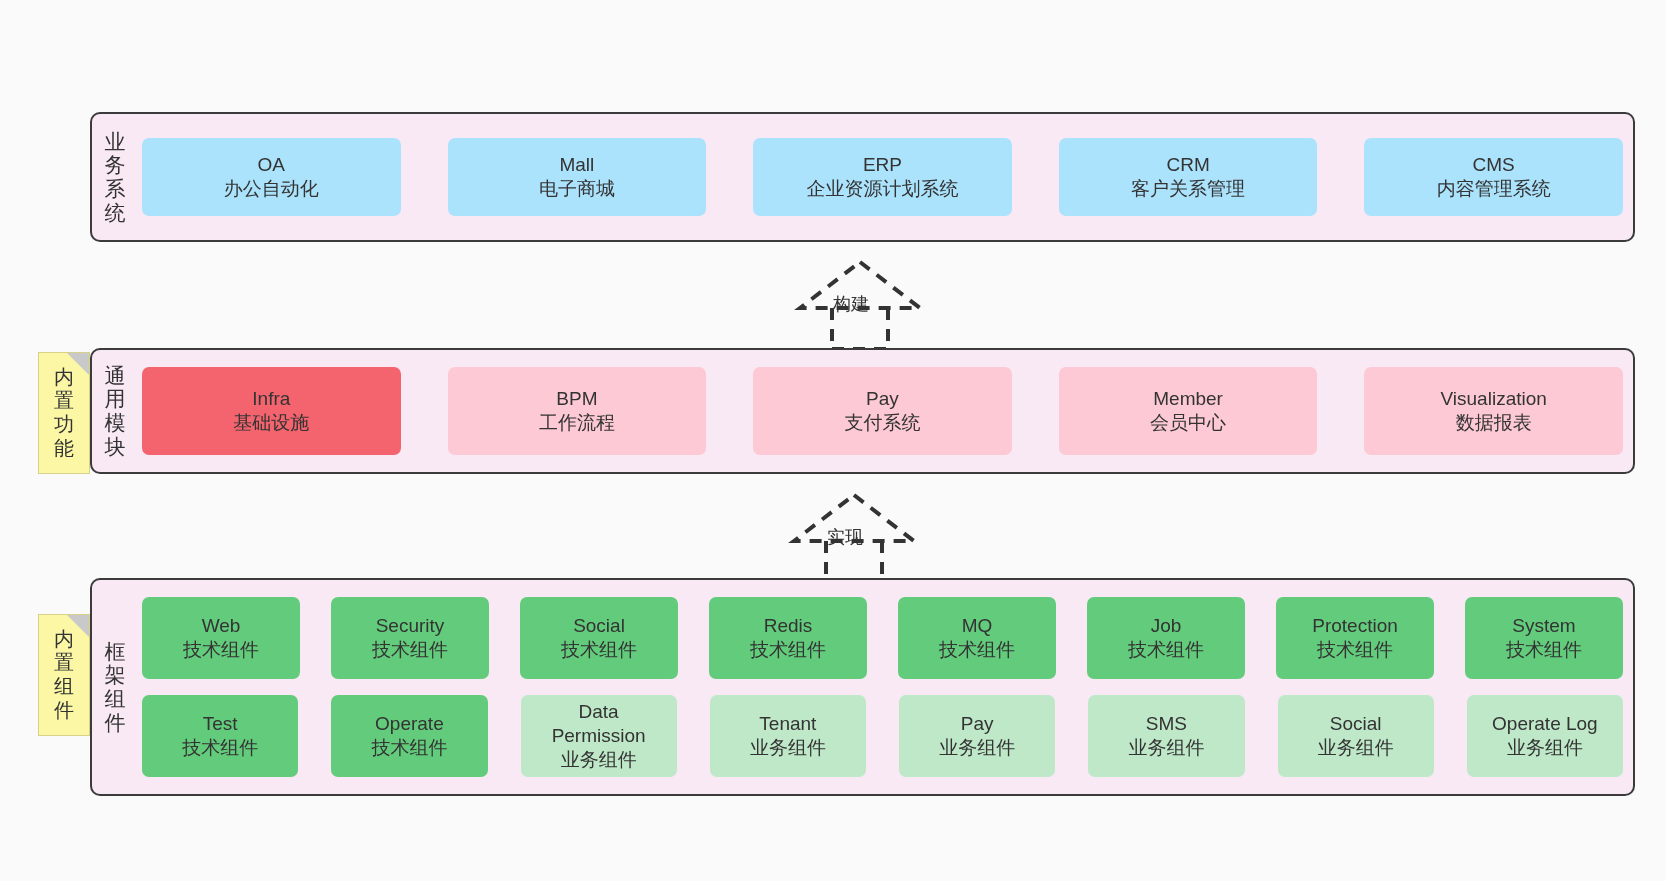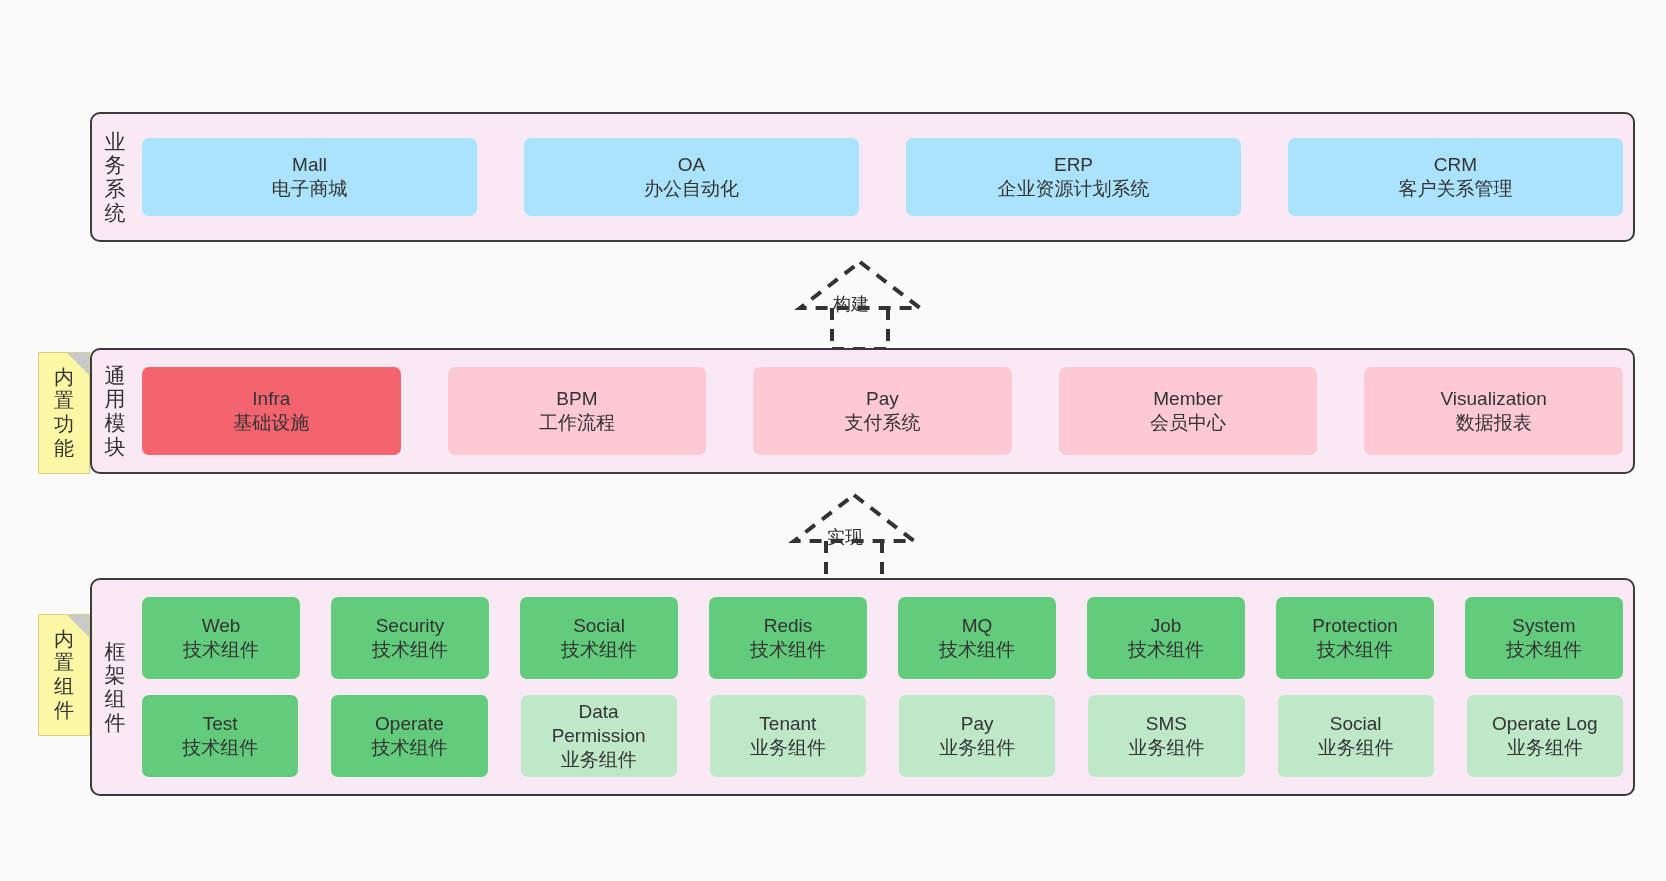--- a/index.html
+++ b/index.html
@@ -156,34 +156,38 @@
   <div class="layer" id="layer-business" style="left:90px; top:112px; width:1545px; height:130px;">
     <div class="layer-label">
       <span>业</span>
       <span>务</span>
       <span>系</span>
       <span>统</span>
     </div>
     <div class="layer-body">
       <div class="row" style="gap:47px;">
         <div class="node biz-node">
+          <span class="ln ln-en">OA</span>
+          <span class="ln ln-cn">办公自动化</span>
+        </div>
+        <div class="node biz-node">
           <span class="ln ln-en">Mall</span>
           <span class="ln ln-cn">电子商城</span>
         </div>
         <div class="node biz-node">
-          <span class="ln ln-en">OA</span>
-          <span class="ln ln-cn">办公自动化</span>
-        </div>
-        <div class="node biz-node">
           <span class="ln ln-en">ERP</span>
           <span class="ln ln-cn">企业资源计划系统</span>
         </div>
         <div class="node biz-node">
           <span class="ln ln-en">CRM</span>
           <span class="ln ln-cn">客户关系管理</span>
+        </div>
+        <div class="node biz-node">
+          <span class="ln ln-en">CMS</span>
+          <span class="ln ln-cn">内容管理系统</span>
         </div>
       </div>
     </div>
   </div>
 
   <div class="arrow-wrap" style="left:772px; top:256px; width:180px; height:95px;">
     <svg width="180" height="95" viewBox="0 0 180 95">
 
       <polygon points="88,6 148,52 28,52" fill="none" stroke="#333333" stroke-width="4" stroke-dasharray="12,9" stroke-linejoin="miter"></polygon>
 

